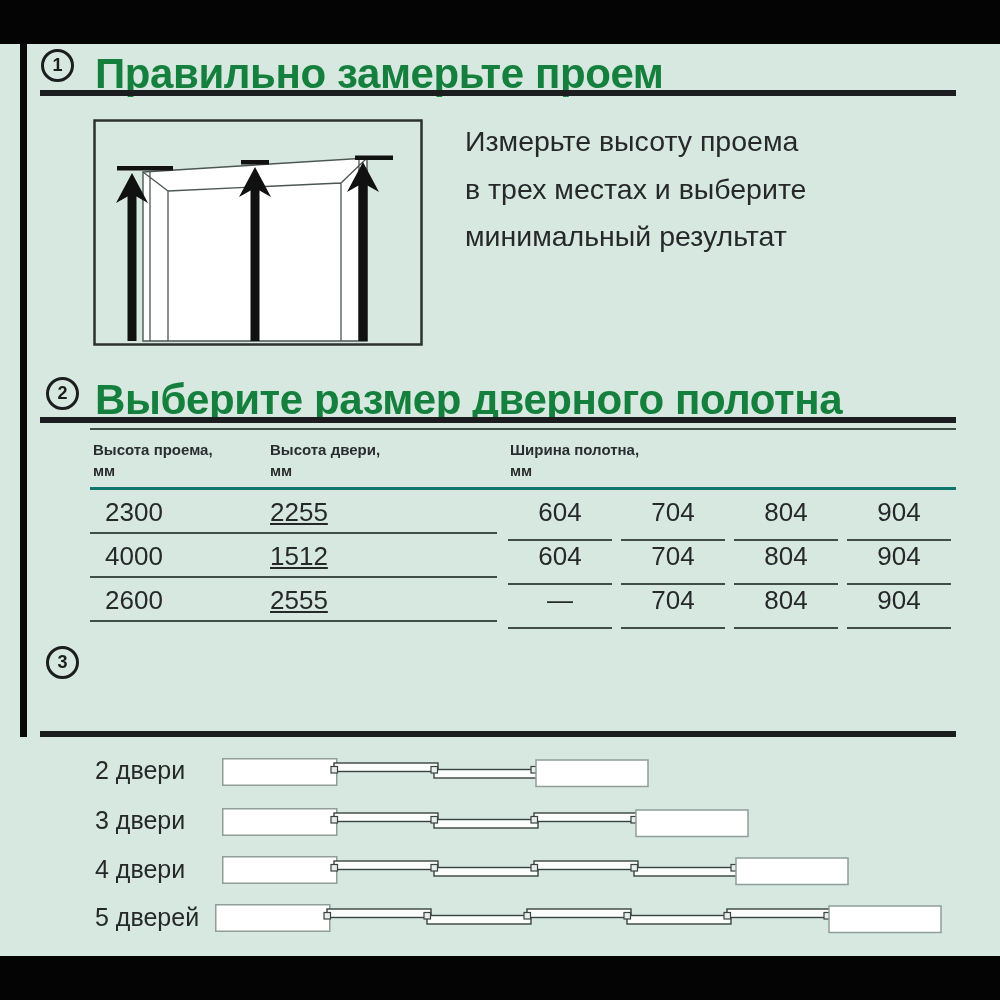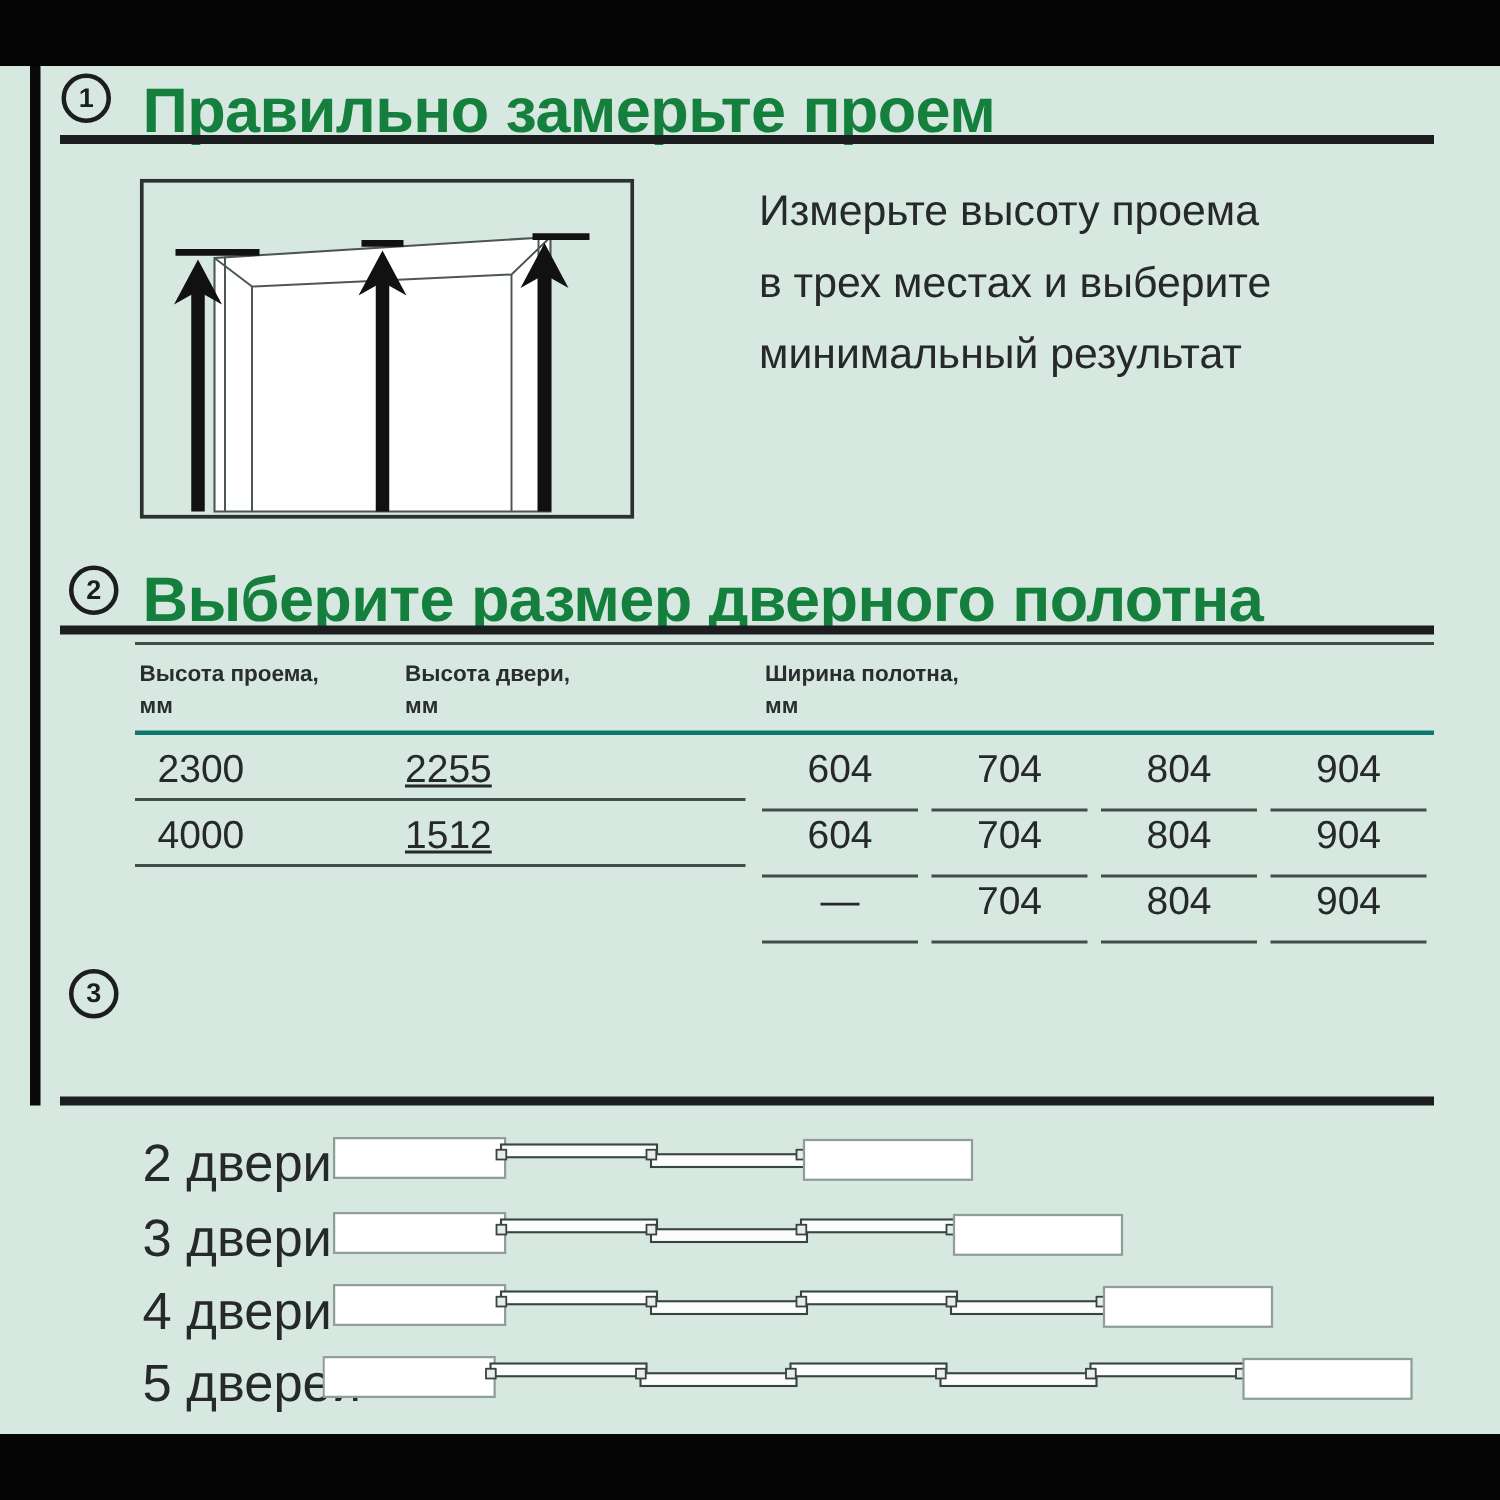--- a/index.html
+++ b/index.html
@@ -26,40 +26,39 @@
     position:absolute;font-size:42px;font-weight:bold;color:#15803d;
     letter-spacing:-0.4px;white-space:pre-line;line-height:47px;
   }
   .rule{position:absolute;height:6px;background:#1b1d1f;}
 
   
   .s1-desc{
     position:absolute;left:465px;top:118px;width:450px;
     font-size:28.5px;font-weight:500;line-height:47.5px;color:#26282a;
     white-space:pre-line;
-    margin-left:41px;
   }
   .s1-diagram{position:absolute;left:93px;top:119px;}
 
   
   .sz-table{position:absolute;left:90px;top:428px;width:866px;color:#26282a;}
   .t-head{position:relative;height:57px;border-top:2px solid #414d48;border-bottom:3px solid #0f766e;}
   .t-h{position:absolute;top:9px;font-size:15px;font-weight:bold;line-height:21px;white-space:pre-line;color:#2a2d2f;}
   .t-h1{left:3px;} .t-h2{left:180px;} .t-h3{left:420px;}
   .t-row{position:relative;height:44px;}
   .t-left{position:absolute;left:0;top:0;width:407px;height:42px;border-bottom:2px solid #414d48;}
   .t-opening{position:absolute;left:3px;top:7px;font-size:26px;font-weight:500;margin-left:12px;}
   .t-door{position:absolute;left:180px;top:7px;font-size:26px;font-weight:500;text-decoration:underline;}
   .t-cell{
     position:absolute;top:0;width:104px;height:42px;border-bottom:2px solid #414d48;
     font-size:26px;font-weight:500;text-align:center;padding-top:7px;box-sizing:content-box;
   }
 
   
-  .opt-label{position:absolute;left:95px;font-size:35px;font-weight:500;color:#26282a;}
+  .opt-label{position:absolute;left:95px;font-size:25px;font-weight:500;color:#26282a;}
   .opt-svg{position:absolute;}
 </style>
 </head>
 <body>
 
 <div class="canvas">
 
   <div class="bar bar-top"></div>
   <div class="bar bar-bottom"></div>
   <div class="left-rule"></div>
@@ -130,20 +129,24 @@
           <div class="t-left">
             <span class="t-opening">4000</span>
             <span class="t-door">1512</span>
           </div>
           <div class="t-cell" style="left: 418px;">604</div>
           <div class="t-cell" style="left: 531px;">704</div>
           <div class="t-cell" style="left: 644px;">804</div>
           <div class="t-cell" style="left: 757px;">904</div>
         </div>
         <div class="t-row">
+          <div class="t-left">
+            <span class="t-opening">2600</span>
+            <span class="t-door">2555</span>
+          </div>
           <div class="t-cell" style="left: 418px;">—</div>
           <div class="t-cell" style="left: 531px;">704</div>
           <div class="t-cell" style="left: 644px;">804</div>
           <div class="t-cell" style="left: 757px;">904</div>
         </div>
       </div>
   </div>
 
   <div class="num-circle" style="left:46px;top:646px;">
     <span>3</span>

